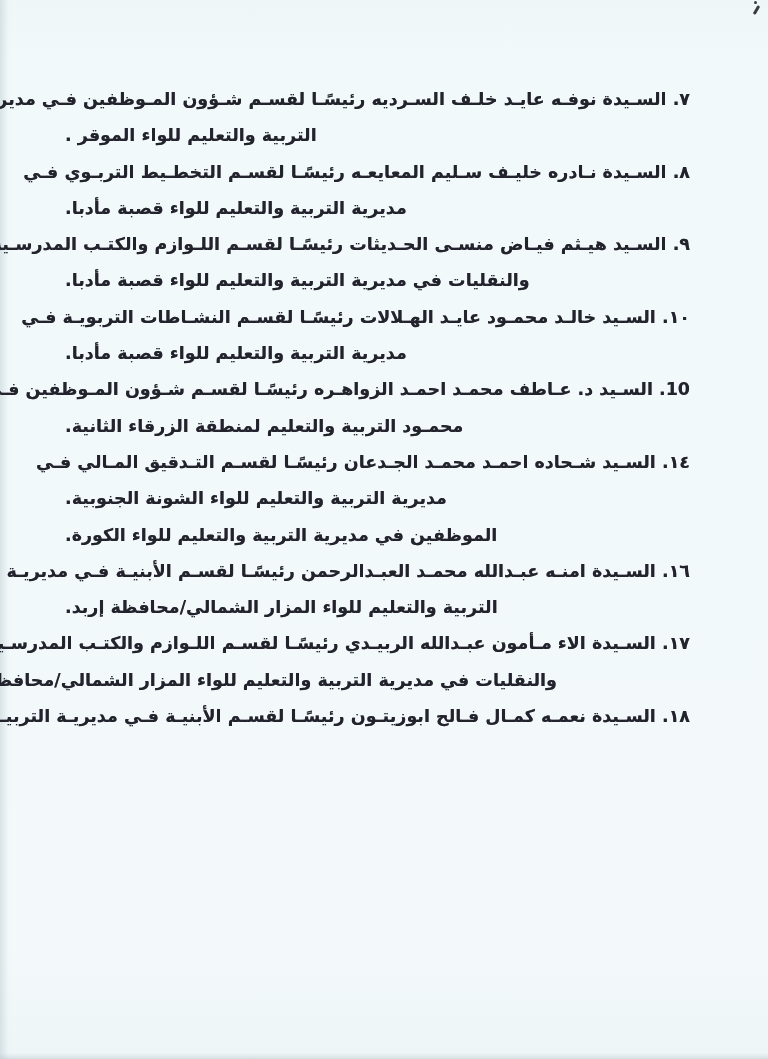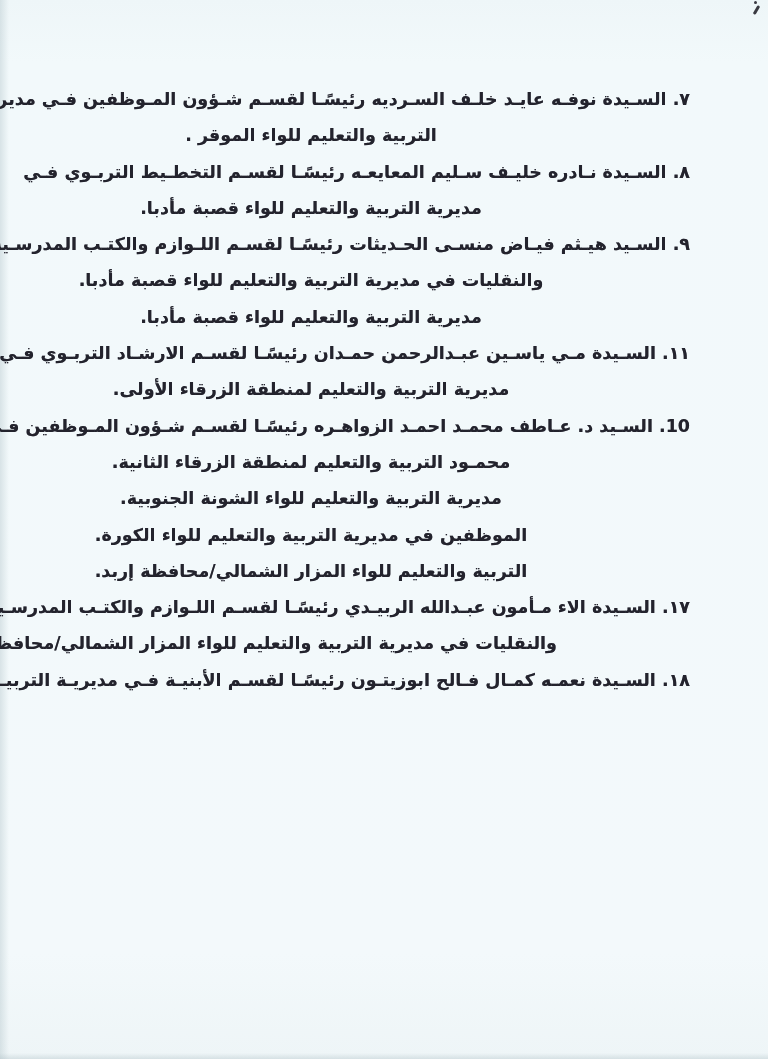--- a/index.html
+++ b/index.html
@@ -51,21 +51,21 @@
     white-space:nowrap;
     overflow:visible;
   }
   .l1 {
     text-align:justify;
     text-align-last:justify;
     text-justify:inter-word;
   }
   .l2 {
     padding-right:133px;
-    text-align:center;
+    text-align:left;
   }
   .num { white-space:nowrap; }
 </style>
 </head>
 <body>
 
 <div class="page">
   <div class="edge-left"></div>
   <div class="edge-bottom"></div>
   <div class="corner-mark">
@@ -84,45 +84,44 @@
       <div class="line l1"><span class="num">٨.</span> <span>السـيدة نـادره خليـف سـليم المعايعـه رئيسًـا لقسـم التخطـيط التربـوي فـي</span></div>
       <div class="line l2">مديرية التربية والتعليم للواء قصبة مأدبا.</div>
     </div>
 
     <div class="item">
       <div class="line l1"><span class="num">٩.</span> <span>السـيد هيـثم فيـاض منسـى الحـديثات رئيسًـا لقسـم اللـوازم والكتـب المدرسـية</span></div>
       <div class="line l2">والنقليات في مديرية التربية والتعليم للواء قصبة مأدبا.</div>
     </div>
 
     <div class="item">
+      <div class="line l1"><span class="num">١٠.</span> <span>السـيد خالـد محمـود عايـد الهـلالات رئيسًـا لقسـم النشـاطات التربويـة فـي</span></div>
       <div class="line l2">مديرية التربية والتعليم للواء قصبة مأدبا.</div>
     </div>
 
-    <div class="item">
-      <div class="line l1"><span class="num">١١.</span> <span>السـيدة مـي ياسـين عبـدالرحمن حمـدان رئيسًـا لقسـم الارشـاد التربـوي فـي</span></div>
-      <div class="line l2">مديرية التربية والتعليم لمنطقة الزرقاء الأولى.</div>
-    </div>
 
     <div class="item">
       <div class="line l1"><span class="num">10.</span> <span>السـيد د. عـاطف محمـد احمـد الزواهـره رئيسًـا لقسـم شـؤون المـوظفين فـي</span></div>
       <div class="line l2">محمـود التربية والتعليم لمنطقة الزرقاء الثانية.</div>
     </div>
 
     <div class="item">
     </div>
 
     <div class="item">
+      <div class="line l1"><span class="num">١٤.</span> <span>السـيد شـحاده احمـد محمـد الجـدعان رئيسًـا لقسـم التـدقيق المـالي فـي</span></div>
       <div class="line l2">مديرية التربية والتعليم للواء الشونة الجنوبية.</div>
     </div>
 
     <div class="item">
       <div class="line l2">الموظفين في مديرية التربية والتعليم للواء الكورة.</div>
     </div>
 
     <div class="item">
+      <div class="line l1"><span class="num">١٦.</span> <span>السـيدة امنـه عبـدالله محمـد العبـدالرحمن رئيسًـا لقسـم الأبنيـة فـي مديريـة</span></div>
       <div class="line l2">التربية والتعليم للواء المزار الشمالي/محافظة إربد.</div>
     </div>
 
     <div class="item">
       <div class="line l1"><span class="num">١٧.</span> <span>السـيدة الاء مـأمون عبـدالله الربيـدي رئيسًـا لقسـم اللـوازم والكتـب المدرسـية</span></div>
       <div class="line l2">والنقليات في مديرية التربية والتعليم للواء المزار الشمالي/محافظة إربد.</div>
     </div>
 
     <div class="item">
       <div class="line l1"><span class="num">١٨.</span> <span>السـيدة نعمـه كمـال فـالح ابوزيتـون رئيسًـا لقسـم الأبنيـة فـي مديريـة التربيـة</span></div>

